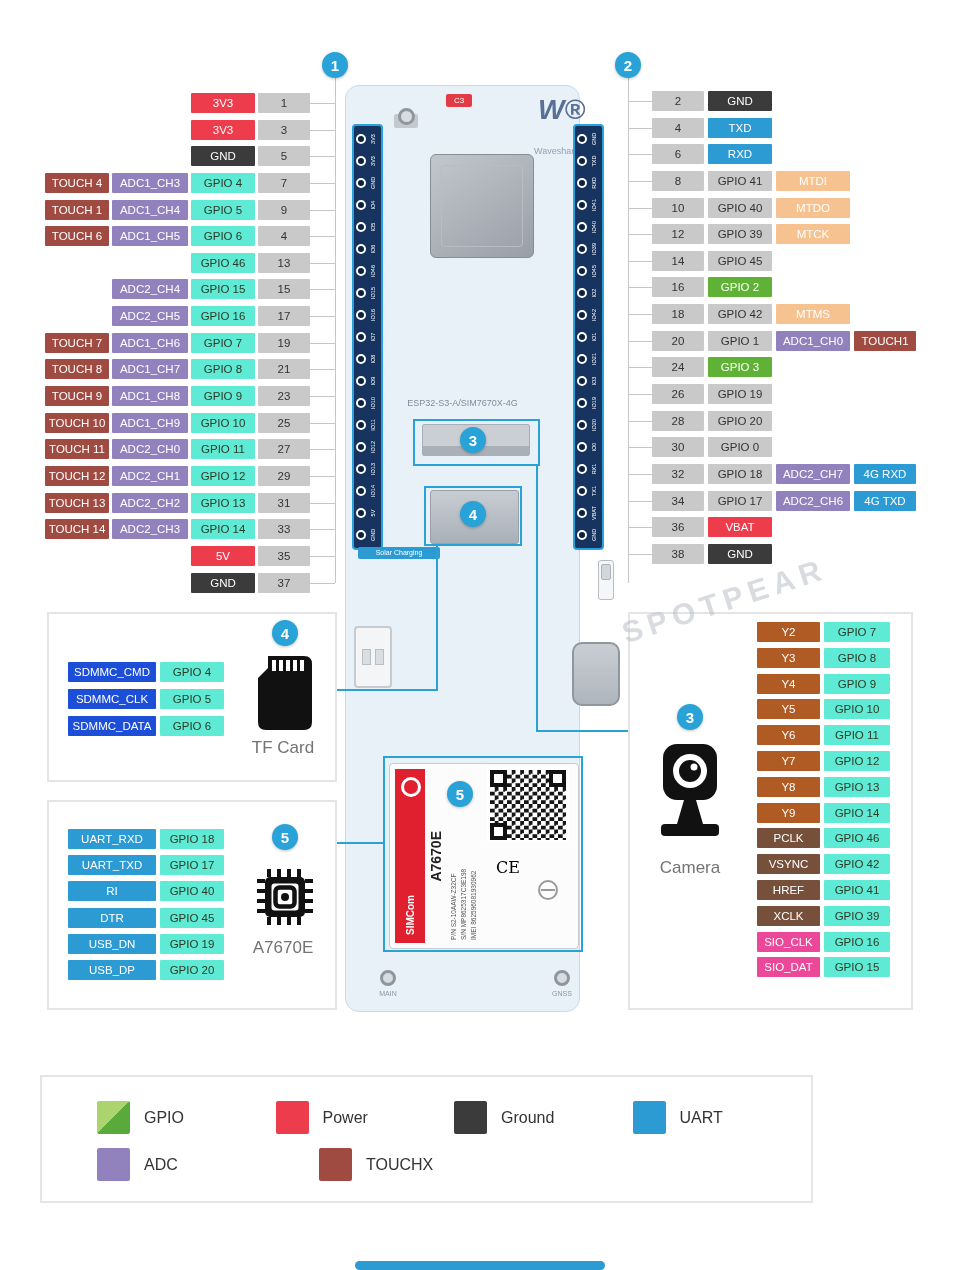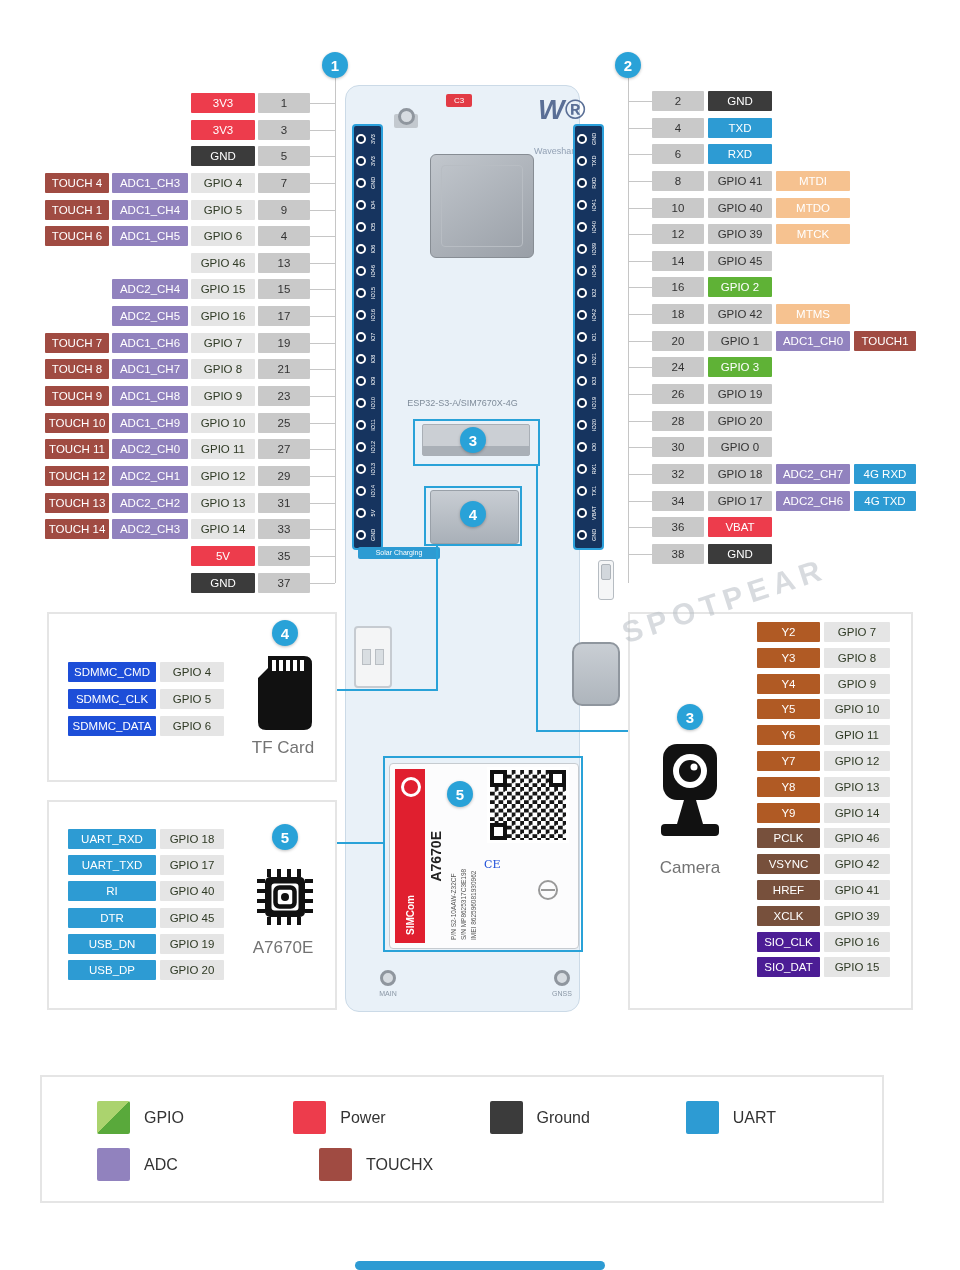--- a/index.html
+++ b/index.html
@@ -5,30 +5,30 @@
   *{margin:0;padding:0;box-sizing:border-box}
   html,body{background:#fff}
   body{font-family:"Liberation Sans",sans-serif}
   #page{position:relative;width:960px;height:1270px;background:#fff;overflow:hidden}
 
   
   .chip{height:20px;line-height:20px;font-size:11.5px;text-align:center;border-radius:1px;flex:none;white-space:nowrap;overflow:hidden}
   .t-power{background:#ED3C4C;color:#fff}
   .t-ground{background:#3B3B3B;color:#fff}
   .t-gray{background:#C9C9C9;color:#333}
-  .t-gpio{background:#e5e5e5;color:#2f3a25}
+  .t-gpio{background:#5eead4;color:#2f3a25}
   .t-green{background:#5FB236;color:#fff}
   .t-uart{background:#2D9BD3;color:#fff}
   .t-jtag{background:#F6C290;color:#fff}
   .t-adc{background:#9182BE;color:#fff}
   .t-touch{background:#A04B42;color:#fff}
   .t-sdmmc{background:#1d4ed8;color:#fff}
   .t-camy{background:#B05A24;color:#fff}
   .t-camc{background:#77503C;color:#fff}
-  .t-camsio{background:#4c1d95;color:#fff}
+  .t-camsio{background:#ec4899;color:#fff}
 
   .prow{display:flex;gap:3px;height:20px;position:relative}
   .prow-left{justify-content:flex-end}
   .prow-right{gap:4px}
   .prow-left::after{content:"";position:absolute;right:-25px;top:10px;width:25px;height:1px;background:#C6C6C6}
   .prow-right::before{content:"";position:absolute;left:-24px;top:10px;width:24px;height:1px;background:#C6C6C6}
 
   #left-table{position:absolute;left:45px;top:93px;width:265px;display:flex;flex-direction:column;gap:6.65px;z-index:3}
   #right-table{position:absolute;left:652px;top:91px;width:270px;display:flex;flex-direction:column;gap:6.65px;z-index:3}
   .col-touch{width:64px}.col-adc{width:76px}.col-gpio{width:64px}
@@ -65,21 +65,21 @@
   #c5b{left:447px;top:781px}
   #c4p{left:272px;top:620px}
   #c5p{left:272px;top:824px}
   #c3p{left:677px;top:704px}
 
   
   .panel{position:absolute;background:#fff;border:2px solid #E5E5E5;z-index:2}
   #tf-box{left:47px;top:612px;width:290px;height:170px}
   #mod-box{left:47px;top:800px;width:290px;height:210px}
   #cam-box{left:628px;top:612px;width:285px;height:398px}
-  #legend-box{left:40px;top:1075px;width:844px;height:128px;padding:24px 0 0 55px}
+  #legend-box{left:40px;top:1075px;width:773px;height:128px;padding:24px 0 0 55px}
 
   .box-title{position:absolute;z-index:3;font-size:17px;color:#737373;text-align:center}
   #tf-title{left:228px;top:738px;width:110px}
   #modem-title{left:228px;top:938px;width:110px}
   #cam-title{left:648px;top:858px;width:84px}
   .panel-icon{position:absolute;z-index:3}
   #tf-icon{left:258px;top:656px}
   #chip-icon{left:254px;top:866px}
   #camera-icon{left:655px;top:742px}
 
@@ -126,21 +126,21 @@
   #module{position:absolute;left:43px;top:677px;width:190px;height:186px;background:#FCFCFD;border:1px solid #C6CBD0;border-radius:4px}
   #sim-stripe{position:absolute;left:5px;top:5px;width:30px;height:174px;background:#E01F2F;display:flex;align-items:flex-end;justify-content:center;padding-bottom:8px}
   #sim-stripe::before{content:"";position:absolute;top:8px;left:6px;width:14px;height:14px;border:3px solid #fff;border-radius:50%}
   .vtext{writing-mode:vertical-rl;transform:rotate(180deg);white-space:nowrap}
   #sim-brand{font-size:10px;font-weight:bold;color:#fff}
   #mod-model{position:absolute;left:38px;top:8px;height:168px;display:flex;align-items:center;font-size:14px;font-weight:bold;color:#222}
   #mod-info{position:absolute;left:60px;top:8px;height:168px;display:flex;flex-direction:row;gap:3px}
   #mod-info span{font-size:6.5px;color:#555}
   #qr{position:absolute;left:100px;top:6px;width:76px;height:70px;background:conic-gradient(#161616 0 25%,#fff 25% 50%,#161616 50% 75%,#fff 75%) 0 0/8.5px 8.5px;outline:3px solid #fff}
   .qr-f{position:absolute;width:17px;height:17px;border:4px solid #111;background:#fff}
-  #mod-ce{position:absolute;left:94px;top:94px;font-size:11px;color:#1d4ed8;font-family:"DejaVu Serif",serif}
+  #mod-ce{position:absolute;left:106px;top:94px;font-size:16px;color:#000000;font-family:"DejaVu Serif",serif}
   #mod-globe{position:absolute;left:148px;top:116px;width:20px;height:20px;border:2px solid #999;border-radius:50%}
   #mod-globe::after{content:"";position:absolute;left:1px;right:1px;top:7px;height:2px;background:#999}
 
   .ufl-bot{position:absolute;width:16px;height:16px;border:3px solid #8F969E;background:#D7DCE1;border-radius:50%}
   #ufl-main{left:34px;top:884px}
   #ufl-gnss{left:208px;top:884px}
   .ufl-label{position:absolute;width:40px;text-align:center;font-size:7px;color:#8A97A5}
   #main-label{left:22px;top:904px}
   #gnss-label{left:196px;top:904px}
 

